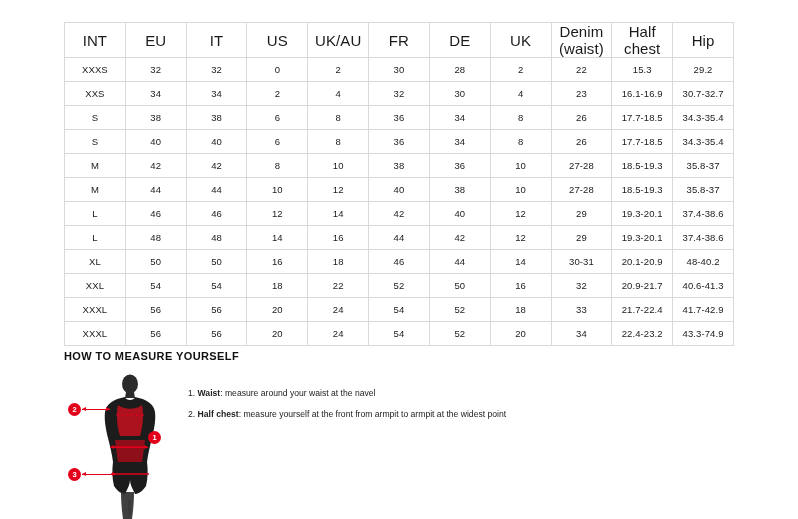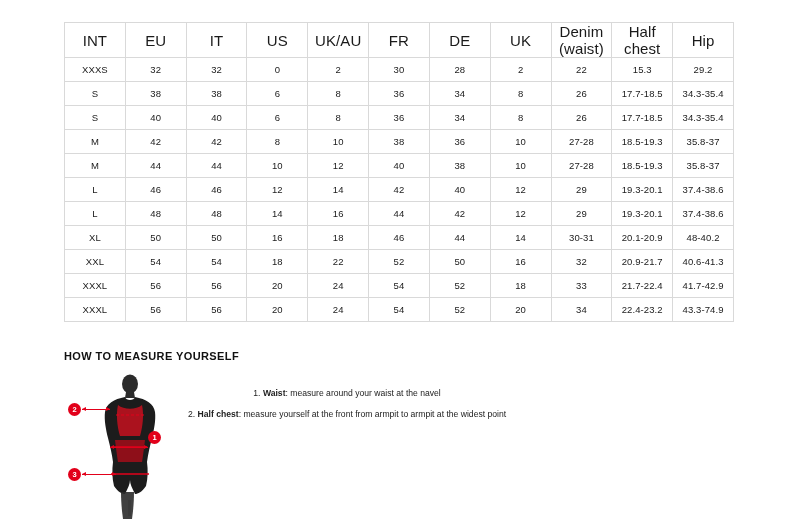--- a/index.html
+++ b/index.html
@@ -67,21 +67,20 @@
     align-items: flex-start;
   }
   .figure-col {
     width: 120px;
     position: relative;
     height: 145px;
   }
   .notes-col {
     padding-top: 14px;
     padding-left: 4px;
-    text-align: center;
   }
   .note {
     font-size: 8.6px;
     color: #222222;
     margin-bottom: 11px;
     line-height: 1.2;
   }
   .note b { font-weight: bold; }
   
   .fig {
@@ -154,20 +153,33 @@
             <td>0</td>
             <td>2</td>
             <td>30</td>
             <td>28</td>
             <td>2</td>
             <td>22</td>
             <td>15.3</td>
             <td>29.2</td>
           </tr>
           <tr>
+            <td>XXS</td>
+            <td>34</td>
+            <td>34</td>
+            <td>2</td>
+            <td>4</td>
+            <td>32</td>
+            <td>30</td>
+            <td>4</td>
+            <td>23</td>
+            <td>16.1-16.9</td>
+            <td>30.7-32.7</td>
+          </tr>
+          <tr>
             <td>S</td>
             <td>38</td>
             <td>38</td>
             <td>6</td>
             <td>8</td>
             <td>36</td>
             <td>34</td>
             <td>8</td>
             <td>26</td>
             <td>17.7-18.5</td>

